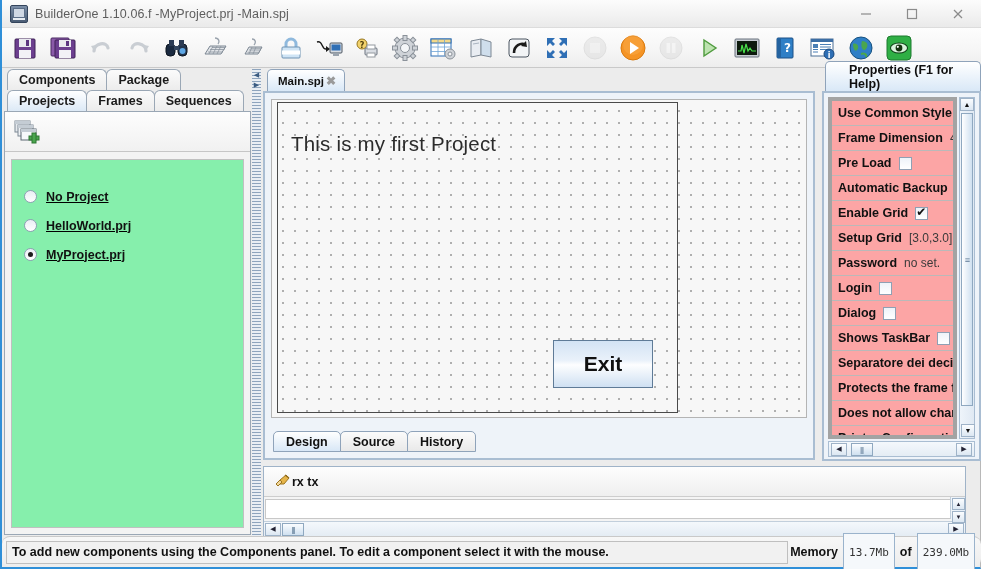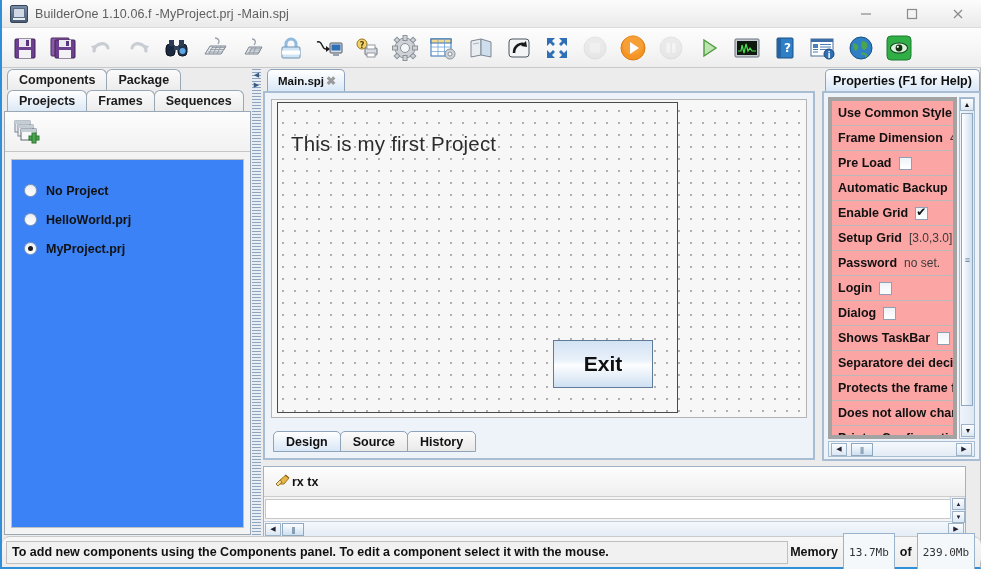--- a/index.html
+++ b/index.html
@@ -95,22 +95,23 @@
     position: relative;
   }
   .panel-toolstrip {
     height: 40px;
     background: linear-gradient(to bottom, #fdfdfd, #f1f1f1);
     border-bottom: 1px solid #c6c6c6;
     display: flex; align-items: center; padding-left: 6px;
   }
   .list-area {
     position: absolute; left: 6px; right: 6px; top: 47px; bottom: 6px;
-    background: #3b82f6; border: 1px solid #c0c0c0;
-    padding-top: 16px;
+    background: #86efac; border: 1px solid #c0c0c0;
+    padding-top: 22px;
+    text-decoration: underline;
   }
   .radio-row {
     display: flex; align-items: center; height: 29px; padding-left: 12px;
   }
   .radio {
     width: 13px; height: 13px; border-radius: 50%;
     background: linear-gradient(to bottom, #e9eef4, #ffffff);
     border: 1px solid #8fa0b4; margin-right: 9px; flex: none;
     position: relative;
   }
@@ -236,21 +237,21 @@
     font-size: 6px; color: #223;
   }
 
   
   .rightpanel {
     position: absolute; left: 820px; top: 69px; width: 159px; height: 392px;
   }
   .prop-tabrow { display: flex; align-items: flex-end; height: 22px; padding-left: 3px; }
   .prop-tab {
     font-size: 12.5px; font-weight: bold; color: #0f0f0f;
-    height: 22px; padding: 0 7px;
+    height: 30px; padding: 0 23px;
     background: linear-gradient(to bottom, #ffffff, #d9e8f7);
     border: 1px solid #8fa3ba; border-bottom: none;
     border-radius: 5px 5px 0 0;
     display: flex; align-items: center;
   }
   .prop-body {
     border: 2px solid #a9bdd2; background: #eef3f9;
     height: 370px; position: relative; padding: 3px;
   }
   .prop-list {

